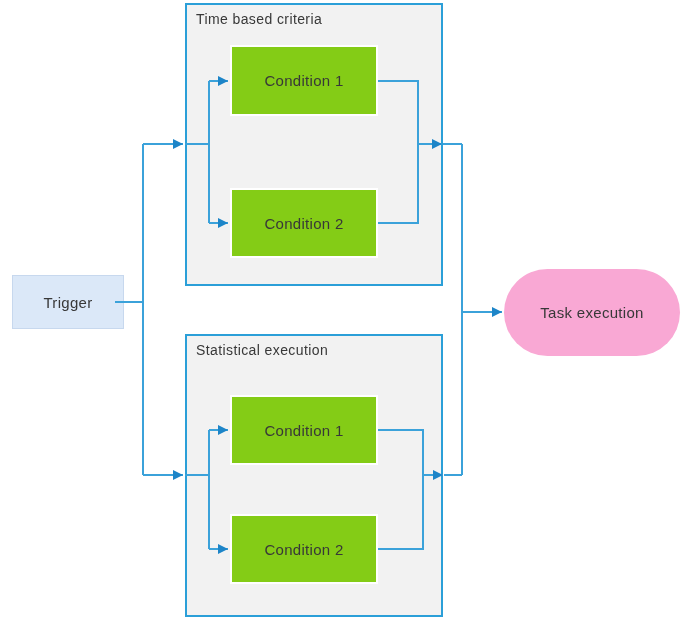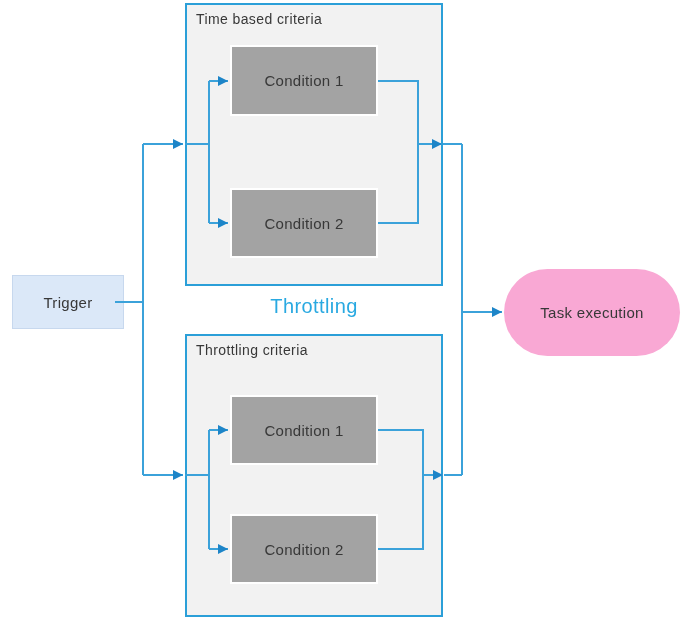--- a/index.html
+++ b/index.html
@@ -26,21 +26,21 @@
     position: absolute;
     left: 9px;
     top: 6px;
     font-size: 14px;
     color: #383838;
     letter-spacing: 0.4px;
     white-space: nowrap;
   }
   .condition-box {
     position: absolute;
-    background: #a3a3a3;
+    background: #84cc16;
     border: 2px solid #ffffff;
     box-sizing: border-box;
     display: flex;
     align-items: center;
     justify-content: center;
     font-size: 15px;
     color: #383838;
     letter-spacing: 0.3px;
     z-index: 2;
   }
@@ -115,24 +115,23 @@
   <div class="container-box" style="left:185px; top:3px; width:258px; height:283px;padding-left:18px;">
     <span class="container-label">Time based criteria</span>
   </div>
   <div class="condition-box" style="left:230px; top:45px; width:148px; height:71px;">
     <span>Condition 1</span>
   </div>
   <div class="condition-box" style="left:230px; top:188px; width:148px; height:70px;">
     <span>Condition 2</span>
   </div>
 
-  <div class="throttling-label">Throttling</div>
 
   <div class="container-box" style="left:185px; top:334px; width:258px; height:283px;">
-    <span class="container-label">Throttling criteria</span>
+    <span class="container-label">Statistical execution</span>
   </div>
   <div class="condition-box" style="left:230px; top:395px; width:148px; height:70px;">
     <span>Condition 1</span>
   </div>
   <div class="condition-box" style="left:230px; top:514px; width:148px; height:70px;">
     <span>Condition 2</span>
   </div>
 
   <div class="stadium">
     <span>Task execution</span>

